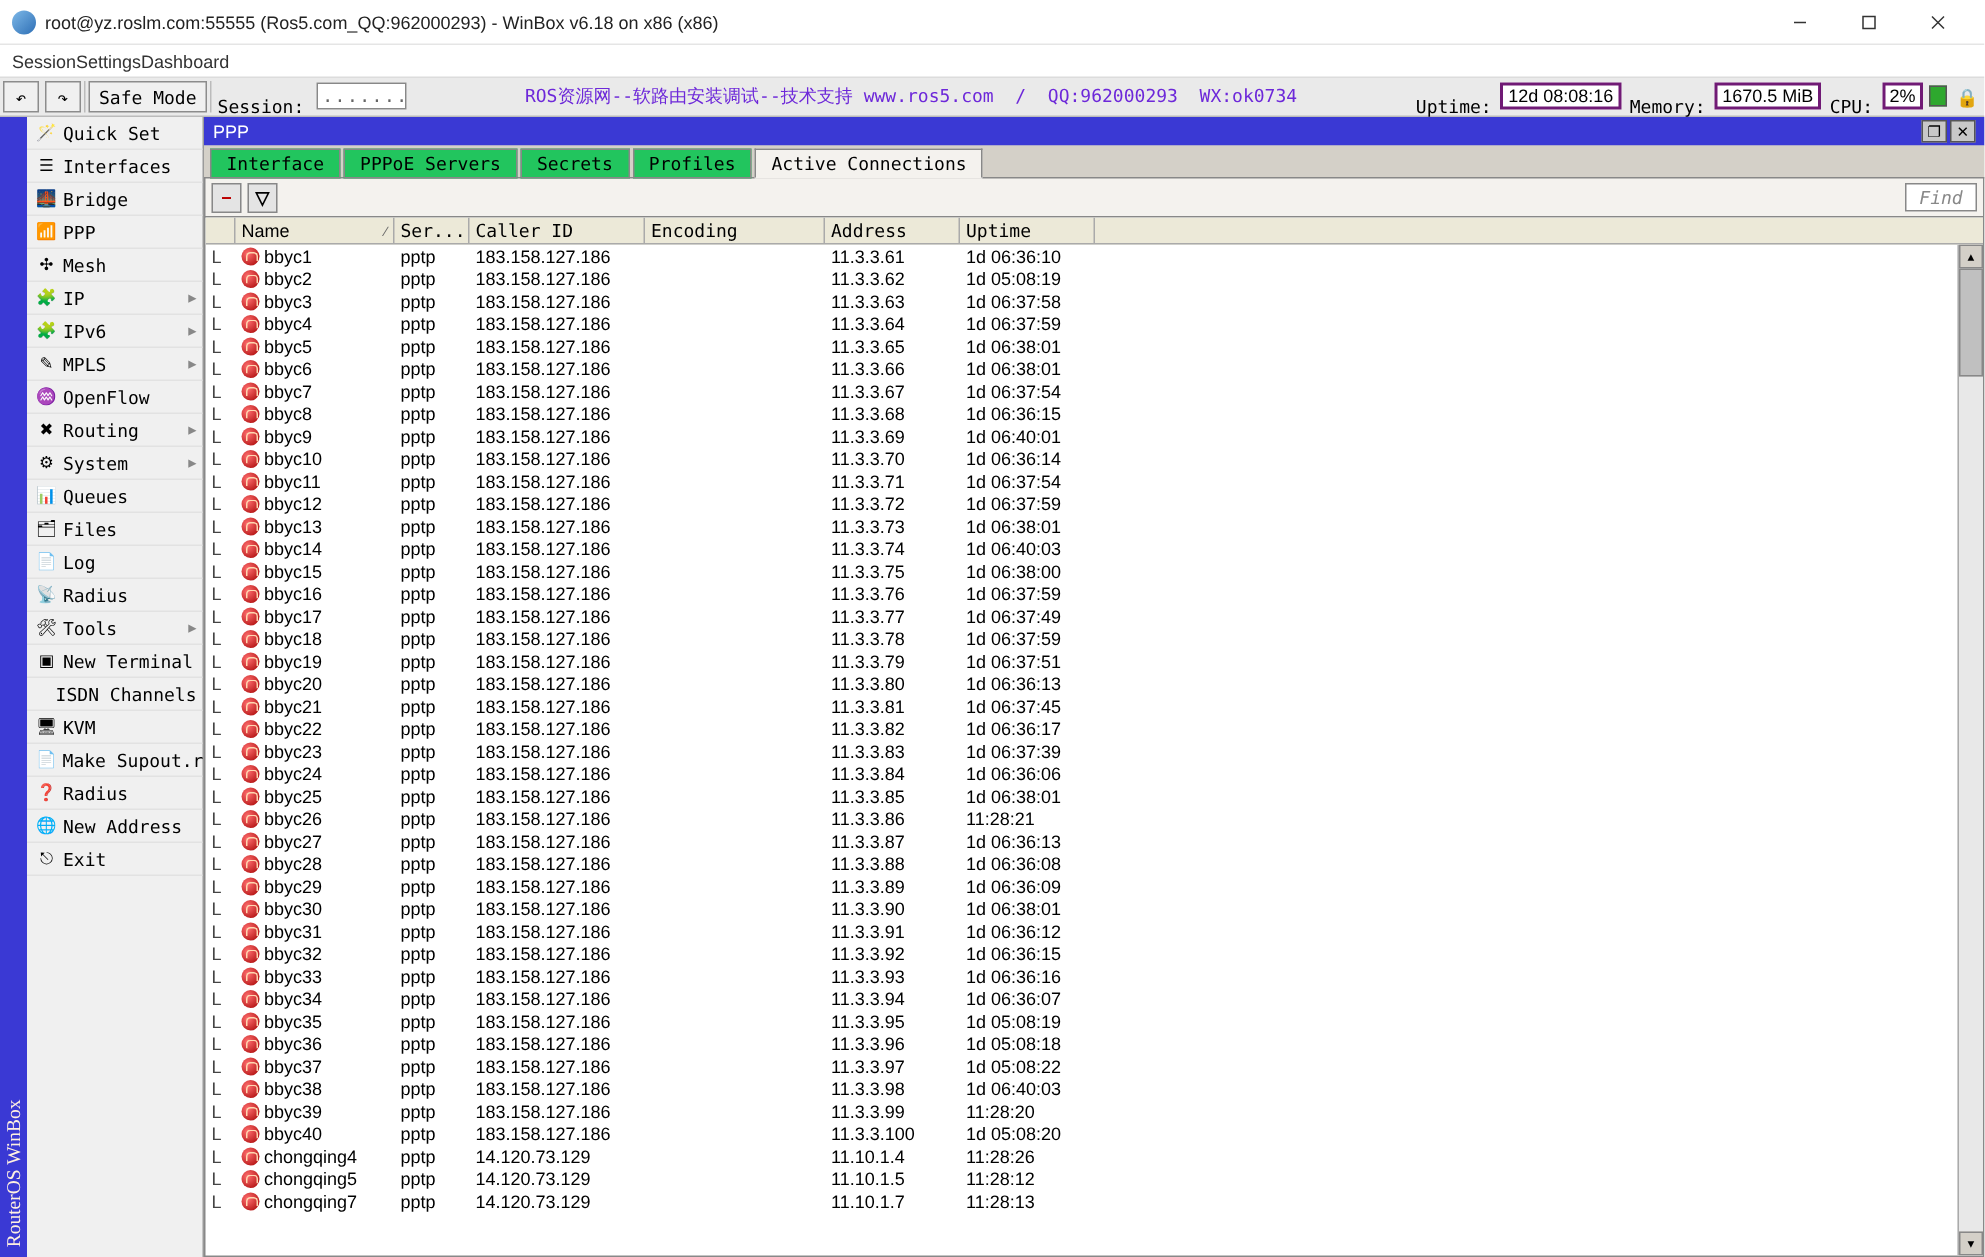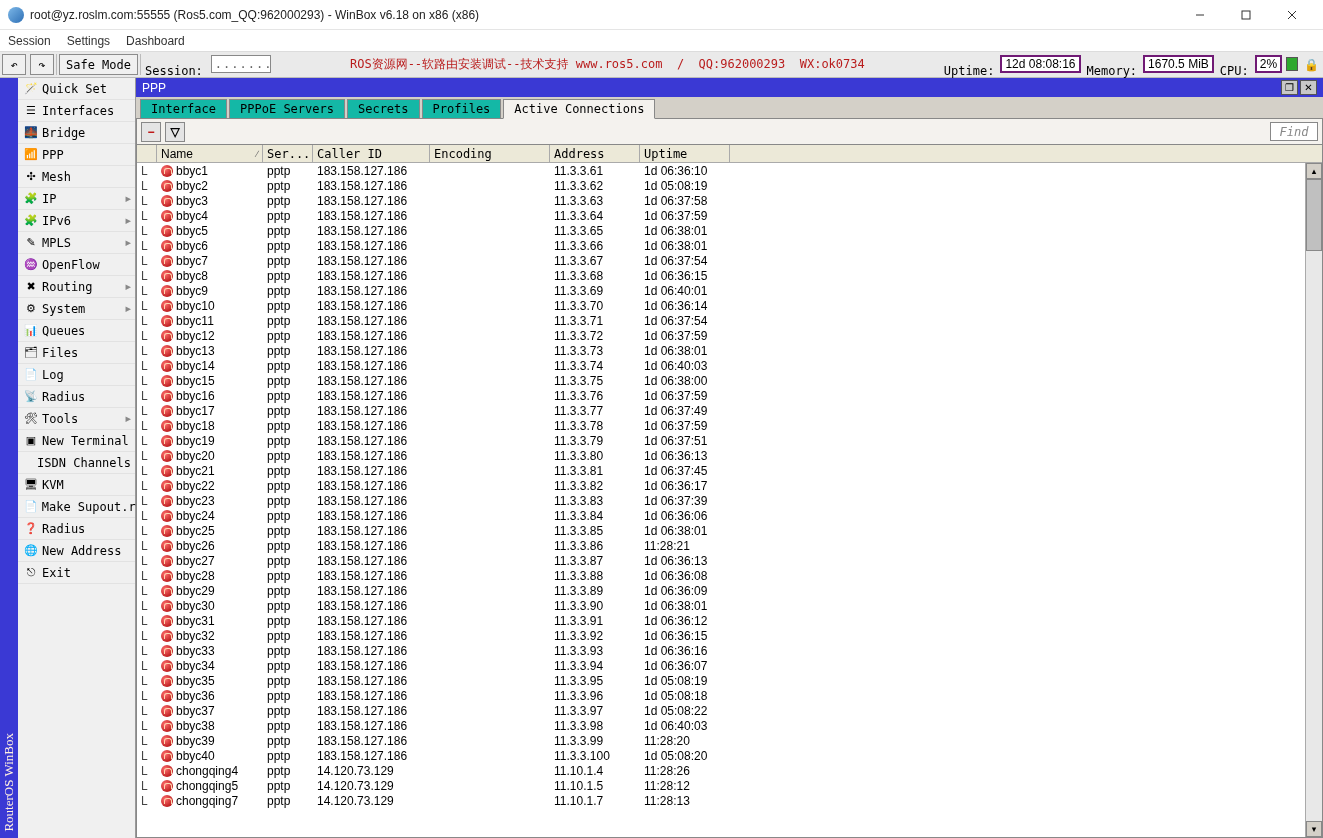--- a/index.html
+++ b/index.html
@@ -6,52 +6,52 @@
 body { background:#fff; overflow:hidden; width:1323px; height:838px; }
 
 
 .titlebar { height:30px; display:flex; align-items:center; padding:0 8px; background:#fff; border-bottom:1px solid #e5e5e5;}
 .titlebar .globe { width:16px; height:16px; border-radius:50%; background:linear-gradient(135deg,#7db8e8,#2e6fb5); margin-right:6px; position:relative;}
 .titlebar .title { flex:1; color:#222; }
 .winbtn { width:46px; height:30px; display:flex; align-items:center; justify-content:center; }
 .winbtn svg { display:block; }
 
 
-.menubar { height:22px; display:flex; align-items:center; padding:0 8px; gap:16px; background:#fff; border-bottom:1px solid #dcdcdc;}
+.menubar { height:22px; display:flex; align-items:center; padding:0 8px; gap:0; background:#fff; border-bottom:1px solid #dcdcdc;}
 .menubar span { color:#333; cursor:default; }
 
 
 .sessionbar { height:26px; display:flex; align-items:stretch; background:#eaeaea; border-bottom:1px solid #bbb; }
 .sessionbar .btn { border:1px solid #8c8c8c; background:#f0f0f0; margin:2px 2px; padding:0 6px; display:flex; align-items:center; font-family:"SimSun",monospace; }
 .sessionbar .btn.small { width:24px; justify-content:center;}
 .sessionbar .sep { width:1px; background:#bbb; margin:2px 0;}
 .sessionbar .sesslabel { display:flex; align-items:center; padding:0 4px; font-family:"SimSun",monospace;margin-top:12px;}
 .sessionbar .sessbox { border:1px solid #888; background:#fff; width:60px; height:18px; margin:3px 4px; display:flex; align-items:center; font-family:"SimSun",monospace; color:#666; padding:0 3px; letter-spacing:1px;}
-.sessionbar .centermsg { flex:1; display:flex; align-items:center; justify-content:center; color:#b91c1c; font-family:"SimSun",monospace; white-space:pre;}
+.sessionbar .centermsg { flex:1; display:flex; align-items:center; justify-content:center; color:#6d28d9; font-family:"SimSun",monospace; white-space:pre;}
 .sessionbar .statusbox { border:2px solid #701a75; background:#fff; padding:0 3px; margin:3px 2px; display:flex; align-items:center; height:18px;}
 .sessionbar .led { width:12px; height:14px; background:#2ea82e; margin:5px 2px; border:1px solid #555;}
 .sessionbar .lock { display:flex; align-items:center; padding:0 4px;}
 
 
 .mainrow { display:flex; height:760px; }
 .wb-rail { width:18px; background:#3a39d4; color:#fff; display:flex; align-items:flex-end; justify-content:center; }
 .wb-rail span { writing-mode:vertical-rl; transform:rotate(180deg); padding:6px 0; font-family:Tahoma; font-size:13px; color:#fff0e0;}
 .sidebar { width:118px; background:#f0f0f0; border-right:1px solid #9a9a9a; }
 .side-item { display:flex; align-items:center; height:22px; padding:0 4px 0 6px; border-bottom:1px solid #e2e2e2; gap:4px; cursor:default;}
 .side-item .txt { flex:1; font-family:"SimSun",monospace; white-space:nowrap;}
 .side-item .sub { color:#888; font-size:11px;}
 .side-icon { width:14px; height:14px; display:inline-flex; align-items:center; justify-content:center; font-size:11px;}
 
 
 .content { flex:1; display:flex; flex-direction:column; background:#d4d0c8;}
 .panel-hdr { height:19px; background:#3a39d4; color:#fff; display:flex; align-items:center; padding:0 6px; font-family:"SimSun",monospace;}
 .panel-hdr .spacer{flex:1;}
 .panel-hdr .pbtn{ width:17px; height:15px; background:#c8c8c8; border:1px solid #555; margin-left:2px; display:flex; align-items:center; justify-content:center; font-size:10px; font-family:Arial; color:#000;}
 .tabs { height:21px; background:#d4d0c8; display:flex; align-items:flex-end; padding:0 4px; gap:0;}
-.tab { padding:2px 10px; border:1px solid #888; background:#14b8a6; font-family:"SimSun",monospace; position:relative; top:1px; margin-right:2px;}
+.tab { padding:2px 10px; border:1px solid #888; background:#22c55e; font-family:"SimSun",monospace; position:relative; top:1px; margin-right:2px;}
 .tab.active { background:#f4f2ee; border-bottom:1px solid #f4f2ee; z-index:2;}
 .toolbar { height:26px; background:#f4f2ee; border:1px solid #888; border-bottom:none; display:flex; align-items:center; padding:2px 4px; gap:4px;}
 .toolbar .tbtn { width:20px; height:20px; border:1px solid #888; background:#e4e4e4; display:flex; align-items:center; justify-content:center; font-family:Arial; font-weight:bold;}
 .toolbar .spacer{flex:1;}
 .toolbar .findbox{ border:1px solid #888; background:#fff; width:48px; height:19px; display:flex; align-items:center; justify-content:center; color:#888; font-style:italic; font-family:"SimSun",monospace;}
 
 .grid-wrap { flex:1; background:#fff; border:1px solid #888; display:flex; flex-direction:column; overflow:hidden;}
 .grid-head { display:flex; height:18px; background:#ece9d8; border-bottom:1px solid #aaa;}
 .grid-head .col { border-right:1px solid #aaa; padding:1px 4px; font-family:"SimSun",monospace; display:flex; align-items:center; overflow:hidden;}
 .col.flag{width:20px;}

